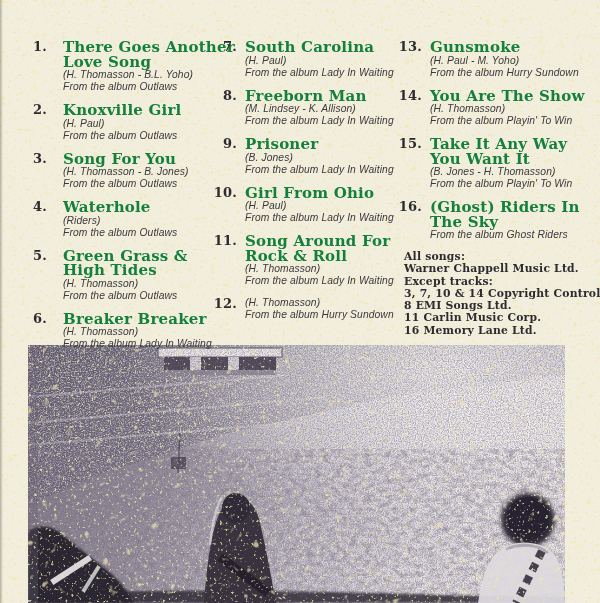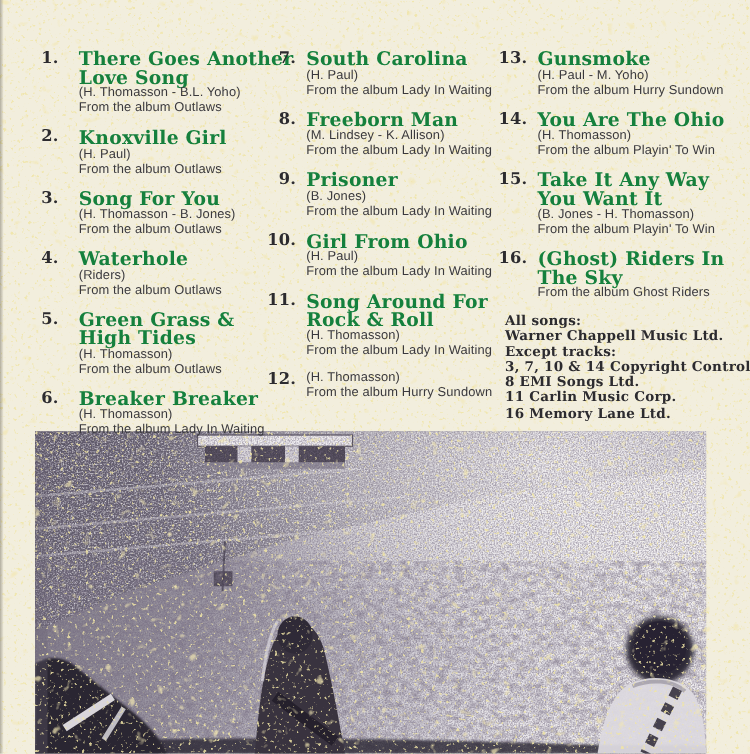--- a/index.html
+++ b/index.html
@@ -32,20 +32,21 @@
     font-family:"DejaVu Serif", serif; font-weight:bold;
     font-size:15px; line-height:14.5px; color:#15803d; letter-spacing:.2px;
     white-space:nowrap;
   }
   .title span { display:block; }
   .title span:empty { display:none; }
   .credit {
     font-family:"Liberation Sans", sans-serif;
     font-size:10.3px; line-height:12px; color:#3a393d; letter-spacing:.1px;
     white-space:nowrap;
+    font-style:italic;
   }
   .publishing { margin-top:4px; margin-left:6px; }
   .publishing div {
     font-family:"DejaVu Serif", serif; font-weight:bold;
     font-size:10.8px; line-height:12.3px; color:#2c2b2f; letter-spacing:.2px;
     white-space:nowrap;
   }
   .edge-shadow { position:absolute; left:0; top:0; bottom:0; width:3px; z-index:4;
     background:linear-gradient(90deg, rgba(60,55,45,.35), rgba(60,55,45,0)); }
 </style>
@@ -314,21 +315,21 @@
               <span>Gunsmoke</span>
             </div>
         <div class="credit">(H. Paul - M. Yoho)</div>
         <div class="credit">From the album Hurry Sundown</div>
           </div>
       </div>
       <div class="track">
         <div class="num">14.</div>
         <div>
             <div class="title">
-              <span>You Are The Ohio</span>
+              <span>You Are The Show</span>
             </div>
         <div class="credit">(H. Thomasson)</div>
         <div class="credit">From the album Playin' To Win</div>
           </div>
       </div>
       <div class="track">
         <div class="num">15.</div>
         <div>
             <div class="title">
               <span>Take It Any Way</span>

